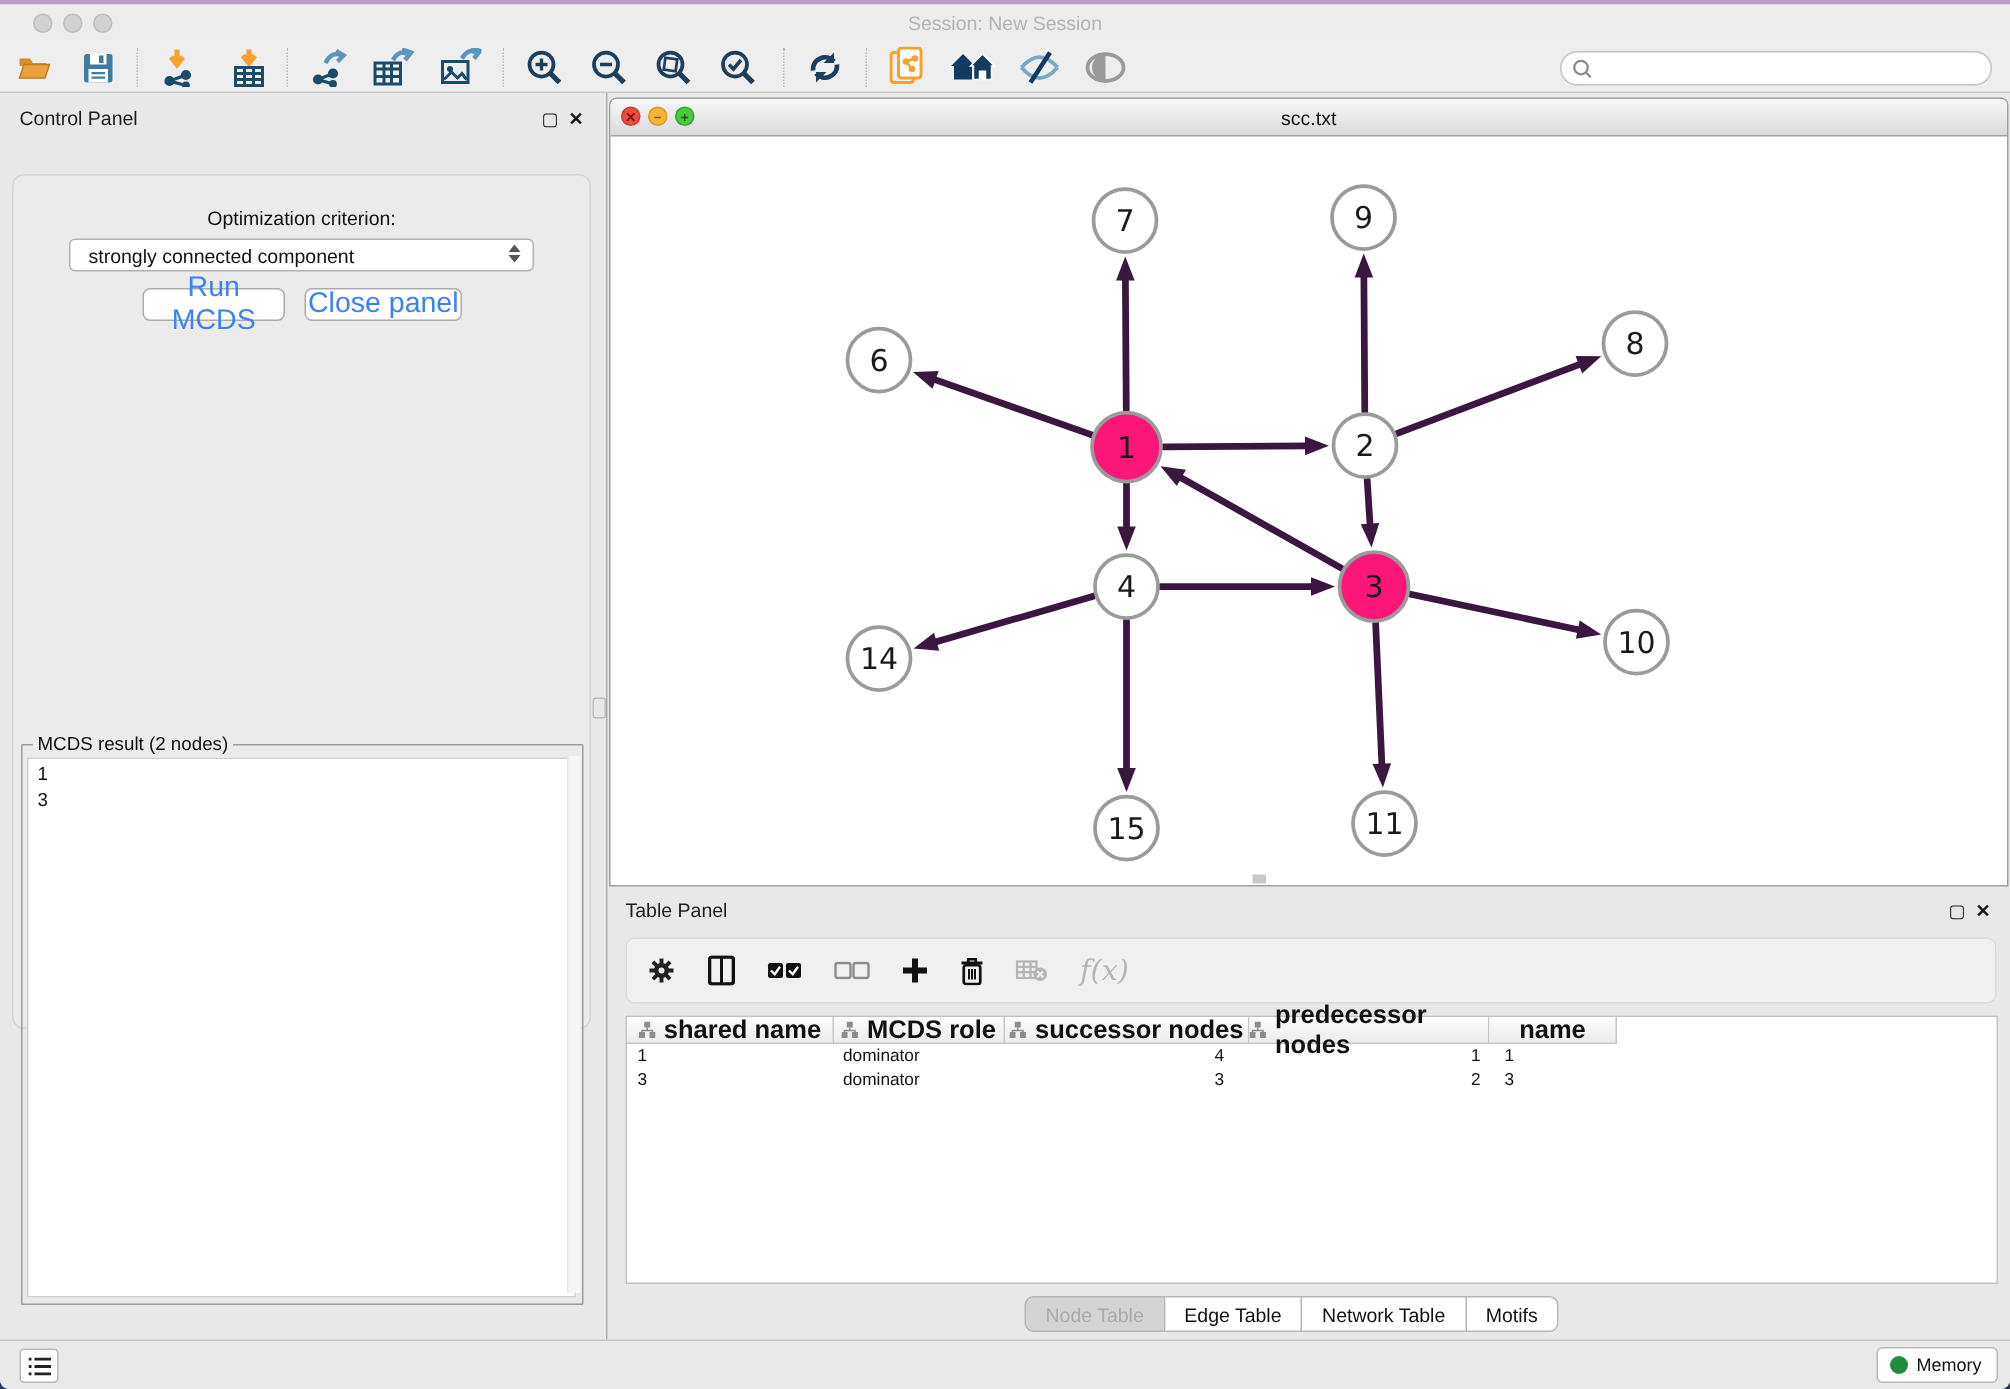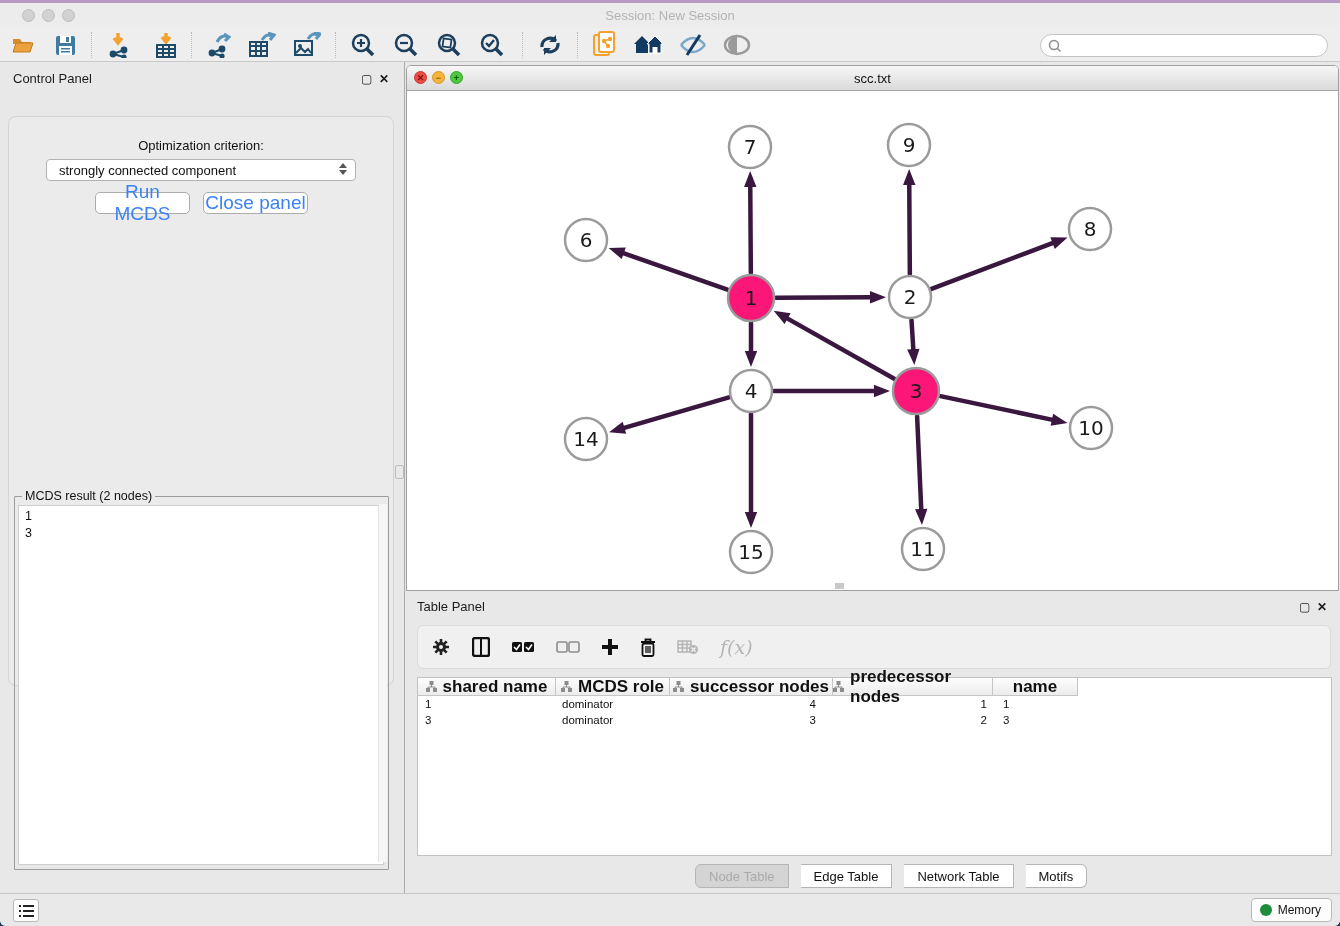--- a/index.html
+++ b/index.html
@@ -80,21 +80,21 @@
               border:1px solid #c2c2c2; }
   .tbl-head { display:flex; height:18px; }
   .th { background:linear-gradient(#fdfdfd,#ececec); border-right:1px solid #c6c6c6;
         border-bottom:1px solid #c6c6c6; font-size:17px; color:#111; display:flex;
         align-items:center; justify-content:center; gap:6px;font-weight:bold; }
   .tr { display:flex; height:16px; font-size:11.5px; color:#111; }
   .td { display:flex; align-items:center; }
   .tree-ico { flex:none; }
   .tp-tabs { position:absolute; left:683px; top:864px; height:24px; display:flex; }
   .tp-tab { height:24px; padding:0 13px; background:#fff; border:1px solid #b5b5b5; border-left:none;
-            font-size:13px; display:flex; align-items:center; color:#111;margin-left:12px; }
+            font-size:13px; display:flex; align-items:center; color:#111; }
   .tp-tab:first-child { border-left:1px solid #b5b5b5; border-radius:6px 0 0 6px; }
   .tp-tab:last-child { border-radius:0 6px 6px 0; }
   .tp-tab.active { background:#d4d4d4; color:#aaa; }
 
   
   .statusbar { position:absolute; left:0; top:893px; width:1340px; height:33px; background:#e9e9e9;
                border-top:1px solid #c6c6c6;padding-left:38px; }
   .sb-left-btn { position:absolute; left:13px; top:5px; width:26px; height:23px; background:#fdfdfd;
                  border:1px solid #b9b9b9; border-radius:3px; display:flex; align-items:center; justify-content:center; }
   .memory-btn { position:absolute; right:8px; top:4px; height:24px; padding:0 10px 0 8px; background:#fdfdfd;

